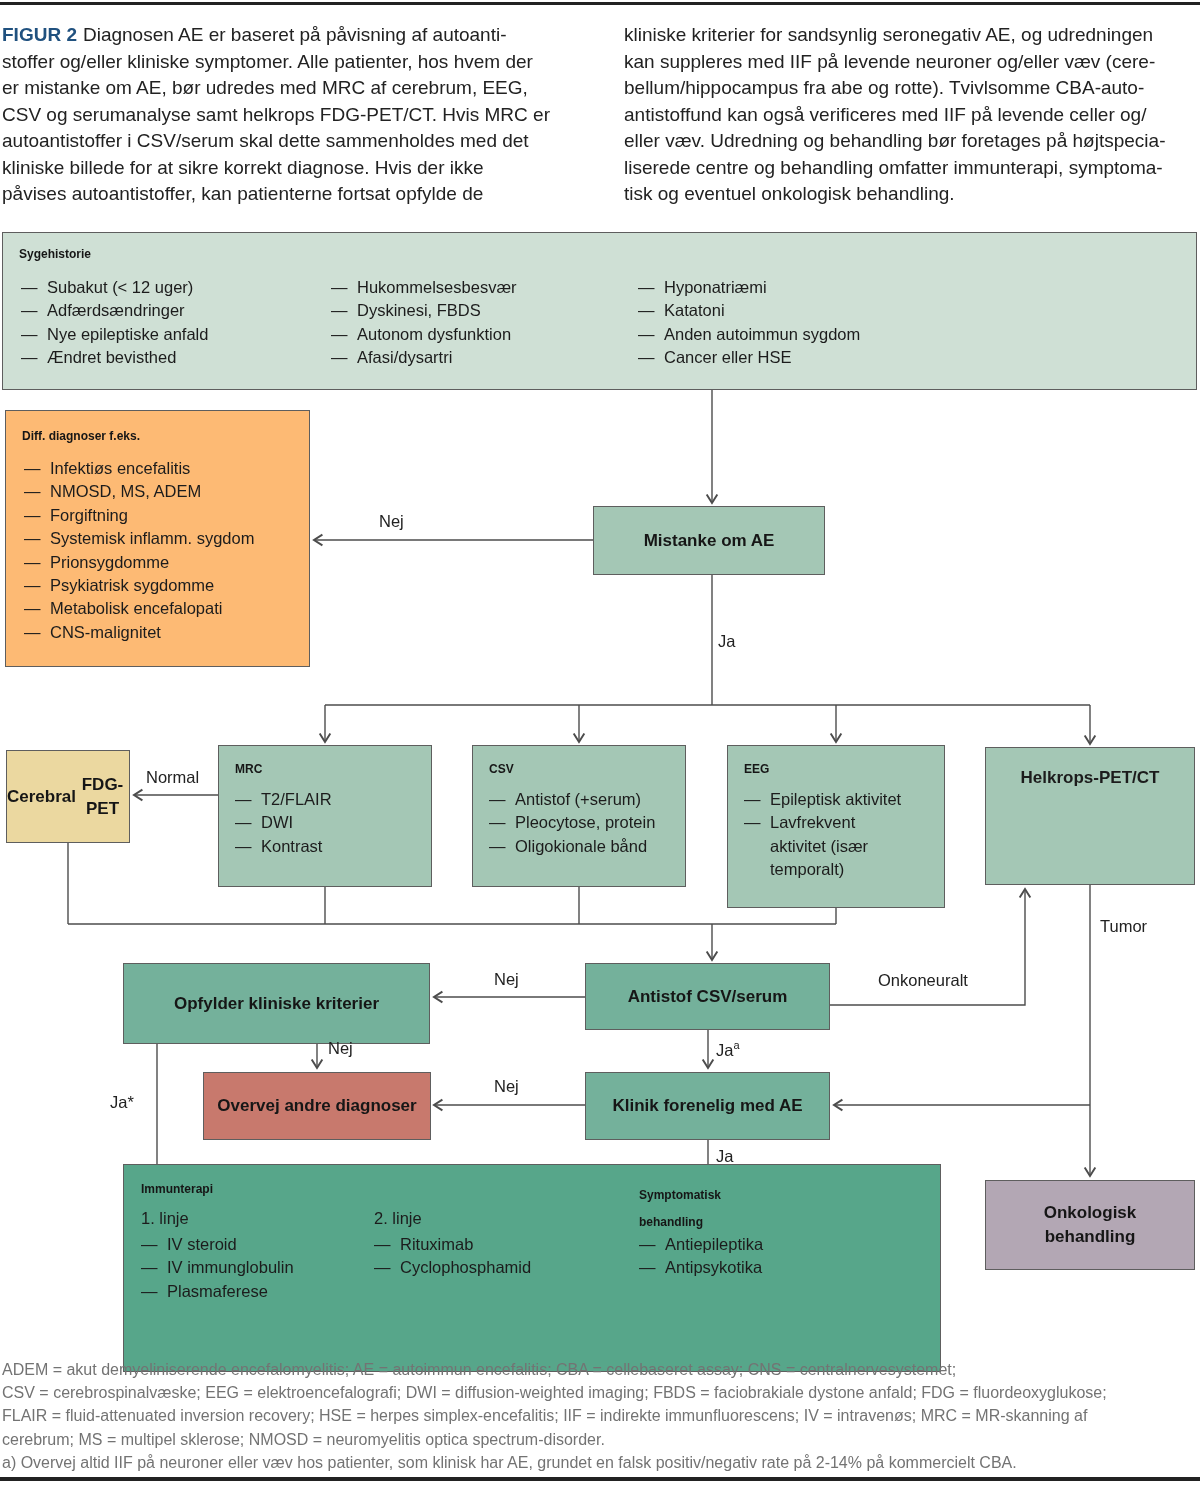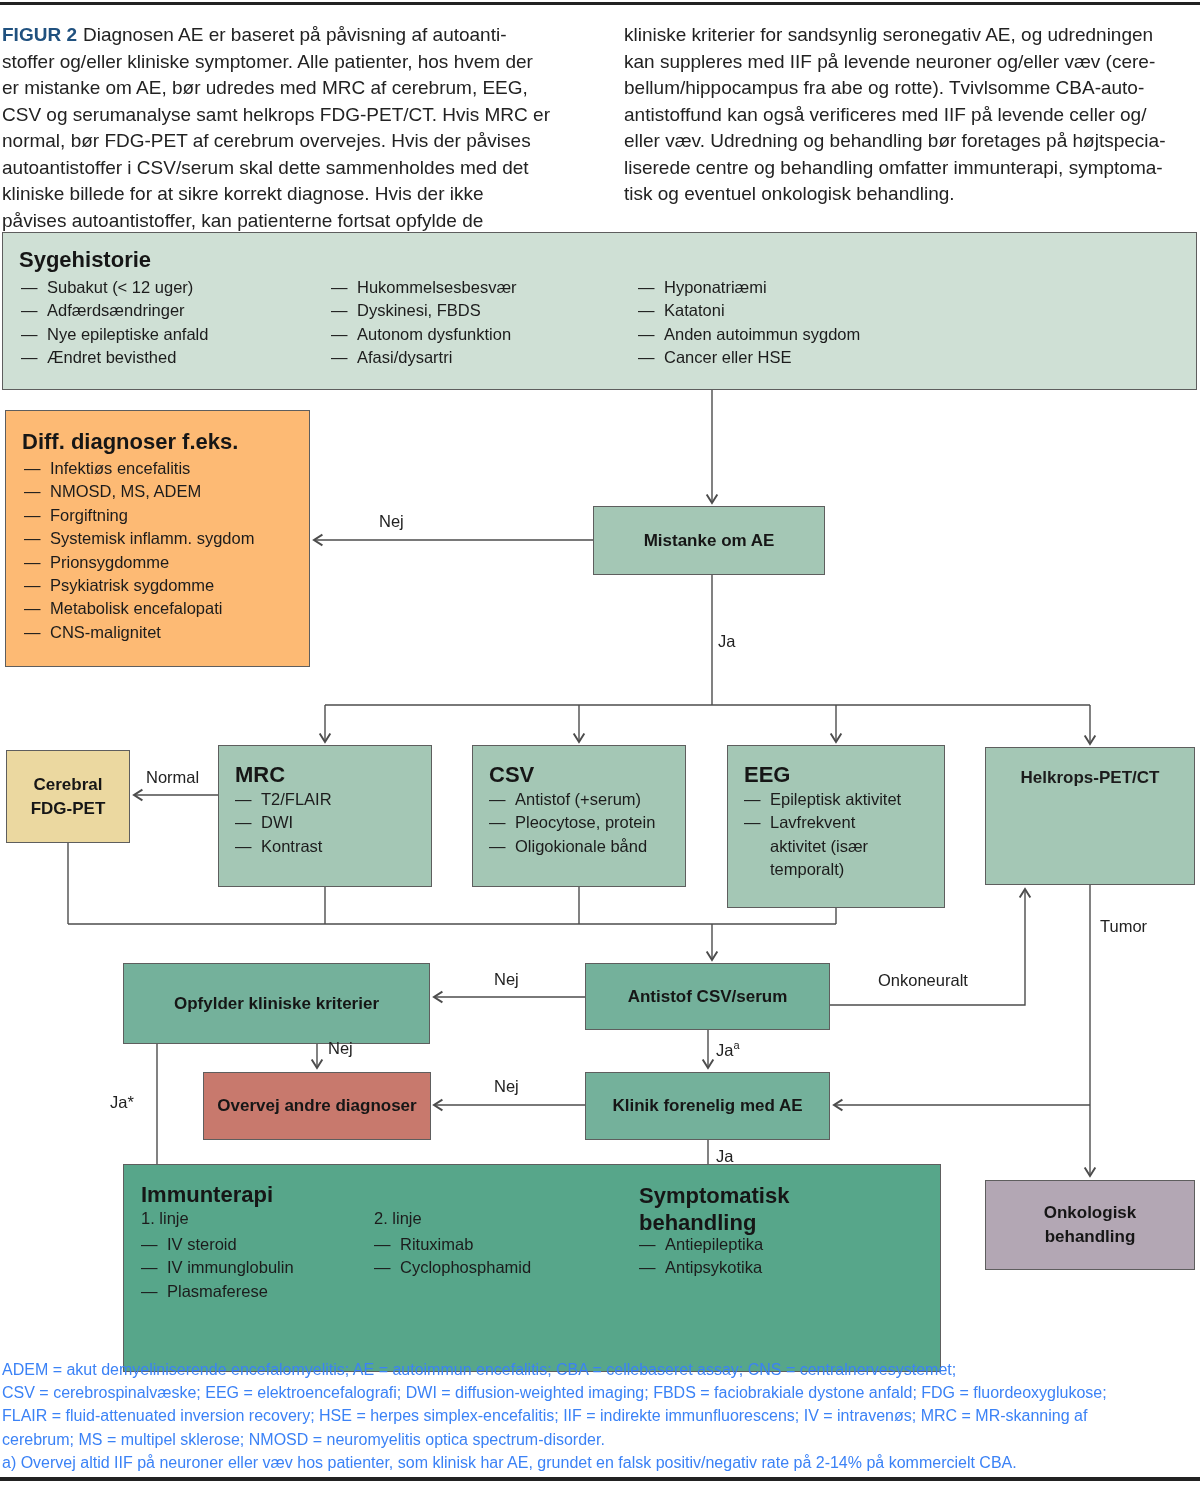--- a/index.html
+++ b/index.html
@@ -13,45 +13,44 @@
   .bg-lightgreen{background:#cfe0d5;}
   .bg-green{background:#a4c7b5;}
   .bg-teal{background:#74b19b;}
   .bg-darkteal{background:#57a68a;}
   .bg-blue{background:#fdba74;}
   .bg-yellow{background:#ebd8a0;}
   .bg-salmon{background:#c8796d;}
   .bg-purple{background:#b3a7b4;}
   .center-label{display:flex;align-items:center;justify-content:center;text-align:center;
                 font-weight:bold;font-size:17px;color:#161616;line-height:24px;}
-  .box-title{position:absolute;font-weight:bold;font-size:22px;color:#161616;white-space:nowrap;}
+  .box-title{position:absolute;font-weight:bold;font-size:12px;color:#161616;white-space:nowrap;}
   ul.dashlist{list-style:none;margin:0;padding:0;position:absolute;}
   ul.dashlist li{position:relative;padding-left:26px;line-height:23.4px;font-size:16.5px;white-space:nowrap;}
   ul.dashlist li .sub{white-space:nowrap;}
   .dash{position:absolute;left:0;top:0;}
   .edge-label{position:absolute;font-size:16.5px;color:#222;white-space:nowrap;}
   .edge-label sup{font-size:11px;}
   svg.connectors{position:absolute;left:0;top:0;pointer-events:none;}
   .footer{position:absolute;left:2px;top:1358px;}
-  .footer-line{white-space:nowrap;font-size:16px;line-height:23.2px;color:#3b82f6;}
+  .footer-line{white-space:nowrap;font-size:16px;line-height:23.2px;color:#737373;}
   .immun-item{position:absolute;font-size:16.5px;white-space:nowrap;}
 </style>
 </head>
 <body>
 
 <div id="figure">
 
   <div class="rule" style="top:2px;height:3px;"></div>
 
   <div class="intro" style="left:2px;top:22px;">
     <div class="intro-line"><span class="fig-label">FIGUR 2</span><span>Diagnosen AE er baseret på påvisning af autoanti-</span></div>
     <div class="intro-line">stoffer og/eller kliniske symptomer. Alle patienter, hos hvem der</div>
     <div class="intro-line">er mistanke om AE, bør udredes med MRC af cerebrum, EEG,</div>
     <div class="intro-line">CSV og serumanalyse samt helkrops FDG-PET/CT. Hvis MRC er</div>
-    <div class="intro-line">normal, bør FDG-PET af cerebrum overvejes. Hvis der påvises</div>
     <div class="intro-line">autoantistoffer i CSV/serum skal dette sammenholdes med det</div>
     <div class="intro-line">kliniske billede for at sikre korrekt diagnose. Hvis der ikke</div>
     <div class="intro-line">påvises autoantistoffer, kan patienterne fortsat opfylde de</div>
   </div>
   <div class="intro" style="left:624px;top:22px;">
     <div class="intro-line">kliniske kriterier for sandsynlig seronegativ AE, og udredningen</div>
     <div class="intro-line">kan suppleres med IIF på levende neuroner og/eller væv (cere-</div>
     <div class="intro-line">bellum/hippocampus fra abe og rotte). Tvivlsomme CBA-auto-</div>
     <div class="intro-line">antistoffund kan også verificeres med IIF på levende celler og/</div>
     <div class="intro-line">eller væv. Udredning og behandling bør foretages på højtspecia-</div>
@@ -127,21 +126,21 @@
       <li><span class="dash">—</span><span>Psykiatrisk sygdomme</span></li>
       <li><span class="dash">—</span><span>Metabolisk encefalopati</span></li>
       <li><span class="dash">—</span><span>CNS-malignitet</span></li>
     </ul>
   </div>
 
   <div class="box bg-green center-label" style="left:593px;top:506px;width:232px;height:69px;">
     <span>Mistanke om AE</span>
   </div>
 
-  <div class="box bg-yellow center-label" style="left:6px;top:750px;width:124px;height:93px;flex-direction:column;justify-content:center;">
+  <div class="box bg-yellow center-label" style="left:6px;top:750px;width:124px;height:93px;flex-direction:row;justify-content:center;">
     <span>Cerebral</span>
     <span>FDG-PET</span>
   </div>
 
   <div class="box bg-green" style="left:218px;top:745px;width:214px;height:142px;">
     <div class="box-title" style="left:16px;top:16px;">MRC</div>
     <ul class="dashlist" style="left:16px;top:42px;">
       <li><span class="dash">—</span><span>T2/FLAIR</span></li>
       <li><span class="dash">—</span><span>DWI</span></li>
       <li><span class="dash">—</span><span>Kontrast</span></li>

